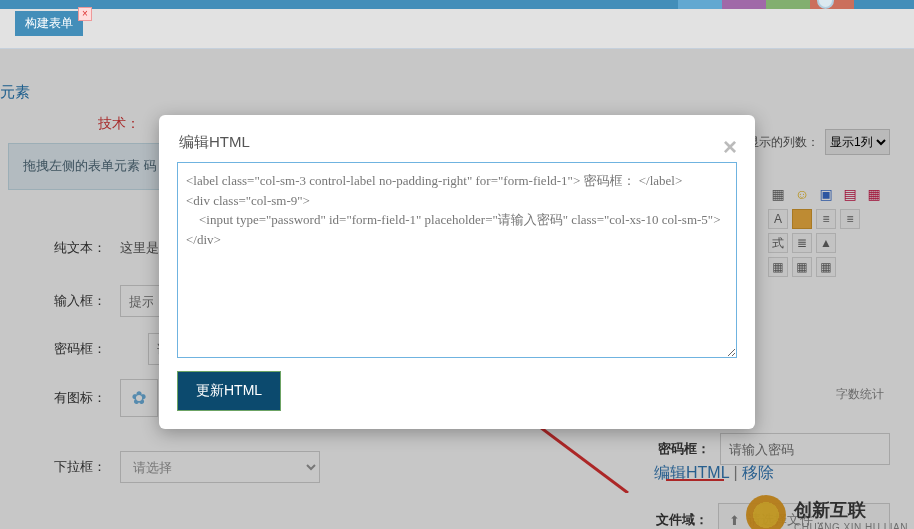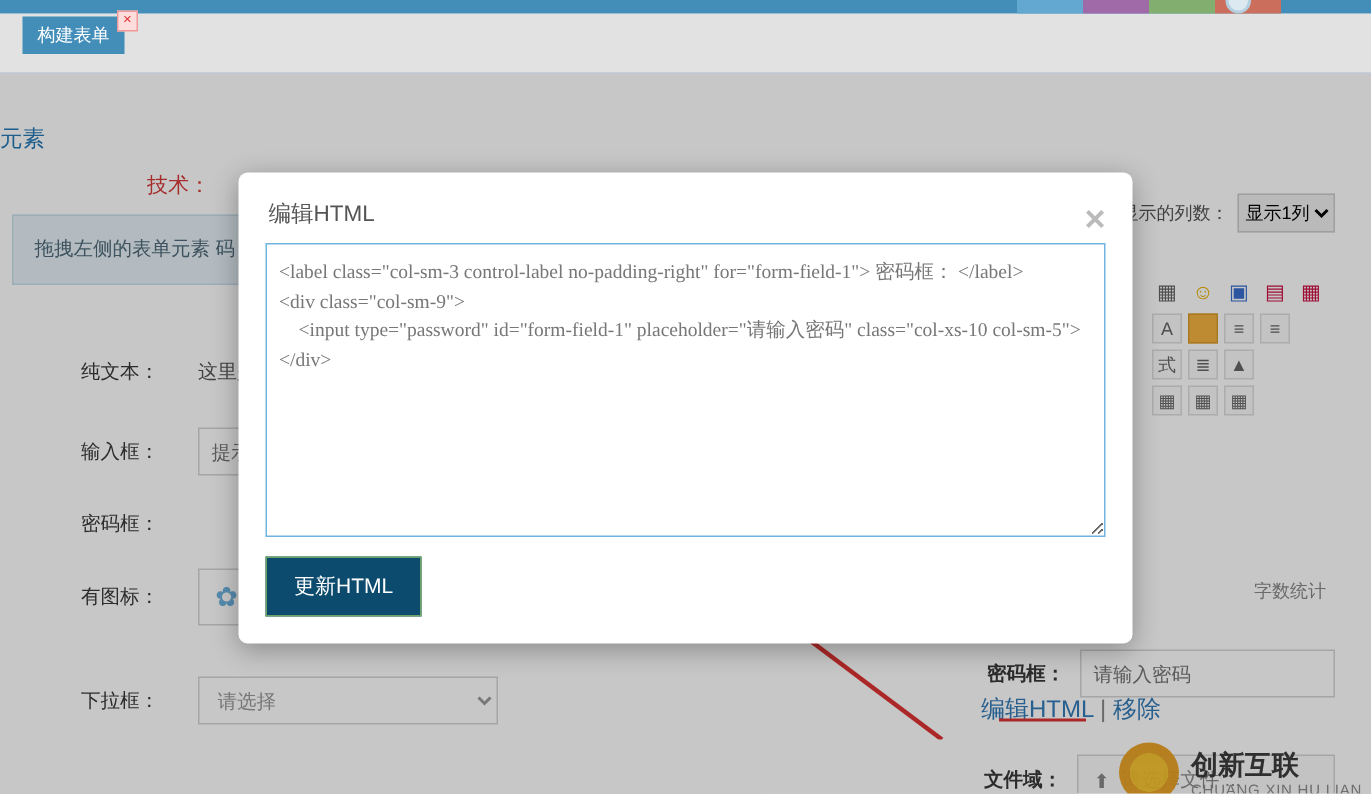--- a/index.html
+++ b/index.html
@@ -15,26 +15,26 @@
     .tab-active { display:inline-block; background:#438eb9; color:#fff; font-size:12px; padding:4px 10px; position:relative; top:2px;}
     .tab-close { position:absolute; right:-9px; top:-4px; width:14px; height:14px; background:#fdd; border:1px solid #e99; font-size:10px; text-align:center; line-height:12px; color:#d33;}
     
     .page { position:relative; height:492px; }
     
     .left-label { position:absolute; left:0; top:34px; color:#2679b5; font-size:15px;}
     .tech-txt { position:absolute; left:98px; top:66px; color:#d73a3a; font-size:14px;}
     
     .drag-tip { position:absolute; left:8px; top:94px; width:430px; background:#e6f0f7; border:1px solid #c8dfea; padding:12px 14px; color:#506b7a; line-height:1.6;}
     
-    .form-row { position:absolute; left:40px; display:flex; align-items:center; gap:26px; }
+    .form-row { position:absolute; left:40px; display:flex; align-items:center; gap:14px; }
     .form-row .lbl { width:66px; text-align:right; color:#393939; font-size:13px;}
     .form-row input, .form-row select { height:32px; padding:0 8px; border:1px solid #d5d5d5; font-size:13px; color:#999; background:#fff;}
     .icon-input { width:38px; height:38px; border:1px solid #d5d5d5; display:flex; align-items:center; justify-content:center; color:#6fb3e0; font-size:18px;}
     .right-hdr { position:absolute; right:24px; top:80px; font-size:12px; color:#555; display:flex; align-items:center; gap:6px;}
-    .right-hdr select{ height:26px; border:1px solid #ccc; font-size:12px;text-align:right;}
+    .right-hdr select{ height:26px; border:1px solid #ccc; font-size:12px;}
     
     .toolbar { position:absolute; right:30px; top:136px; display:flex; flex-direction:column; gap:4px; }
     .toolbar .row{ display:flex; gap:4px; align-items:center;}
     .tbtn{ width:20px; height:20px; border:1px solid #ddd; font-size:12px; text-align:center; line-height:18px; background:#fafafa; color:#666;}
     .tbtn.orange{ background:#f4b342; border-color:#d89c2e;}
     .tbtn.picon{ background:#fff; border:none; font-size:14px;}
     
     .char-count{ position:absolute; right:30px; top:316px; font-size:12px; color:#888;margin-top:21px;}
     
     .pwd-row{ position:absolute; right:24px; top:384px; display:flex; align-items:center; gap:10px;}

